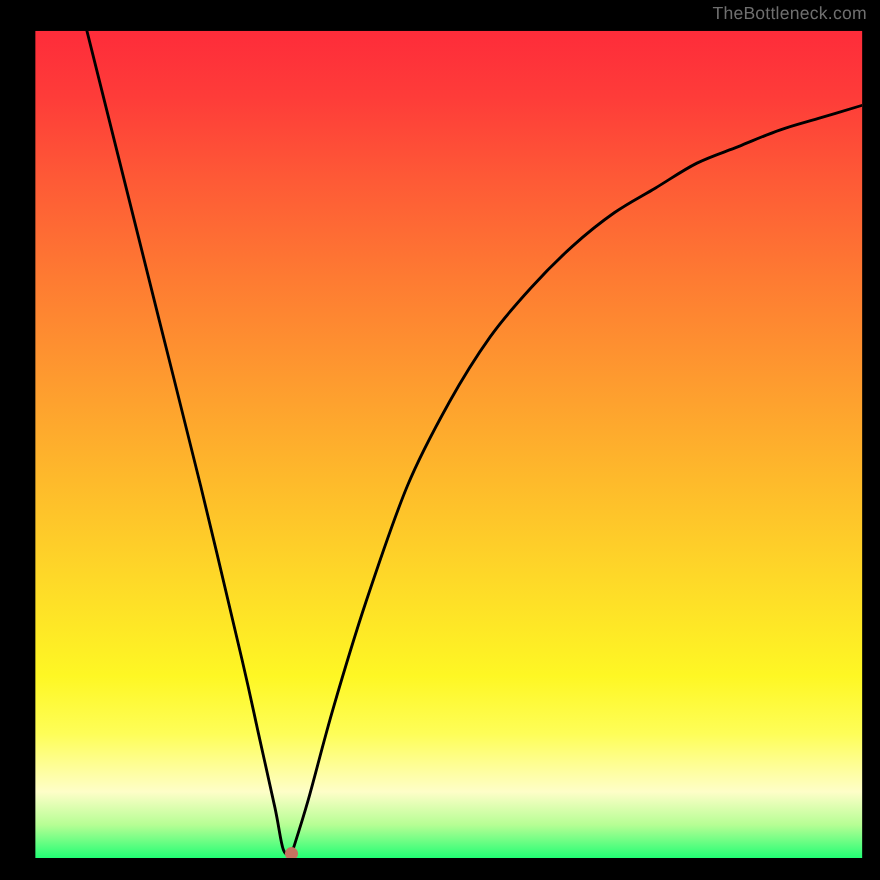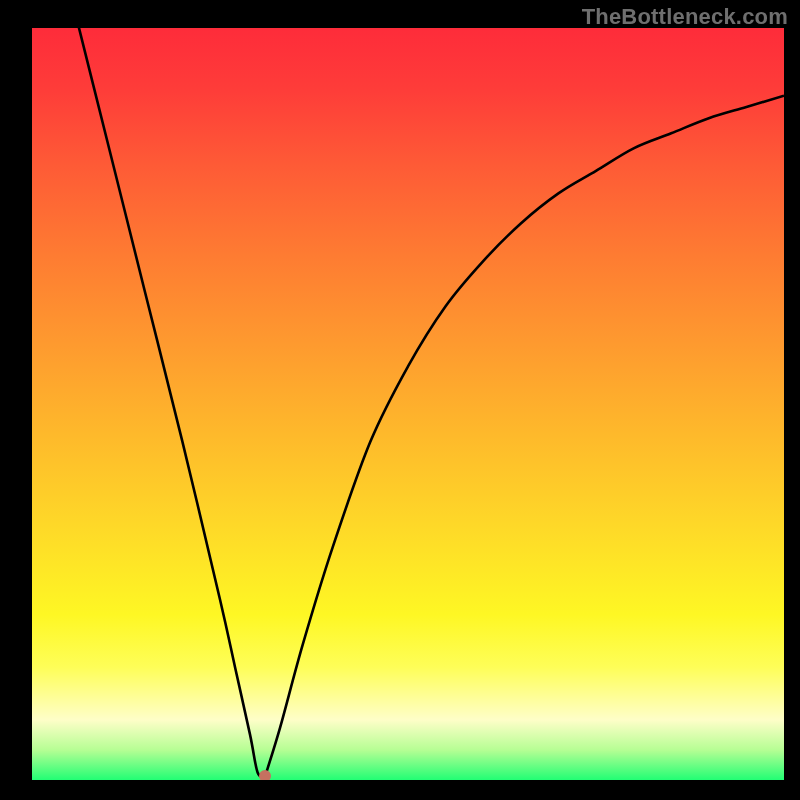--- a/index.html
+++ b/index.html
@@ -9,22 +9,22 @@
     background: #000;
     position: relative;
     font-family: Arial, Helvetica, sans-serif;
     overflow: hidden;
   }
   .watermark {
     position: absolute;
     top: 4px;
     right: 12px;
     color: #6f6f6f;
-    font-size: 22px;
-    font-weight: 700;
+    font-size: 16px;
+    font-weight: 400;
     z-index: 10;
     letter-spacing: 0.2px;
   }
   .plot-area {
     position: absolute;
     left: 32px;
     top: 28px;
     width: 752px;
     height: 752px;
     overflow: hidden;

